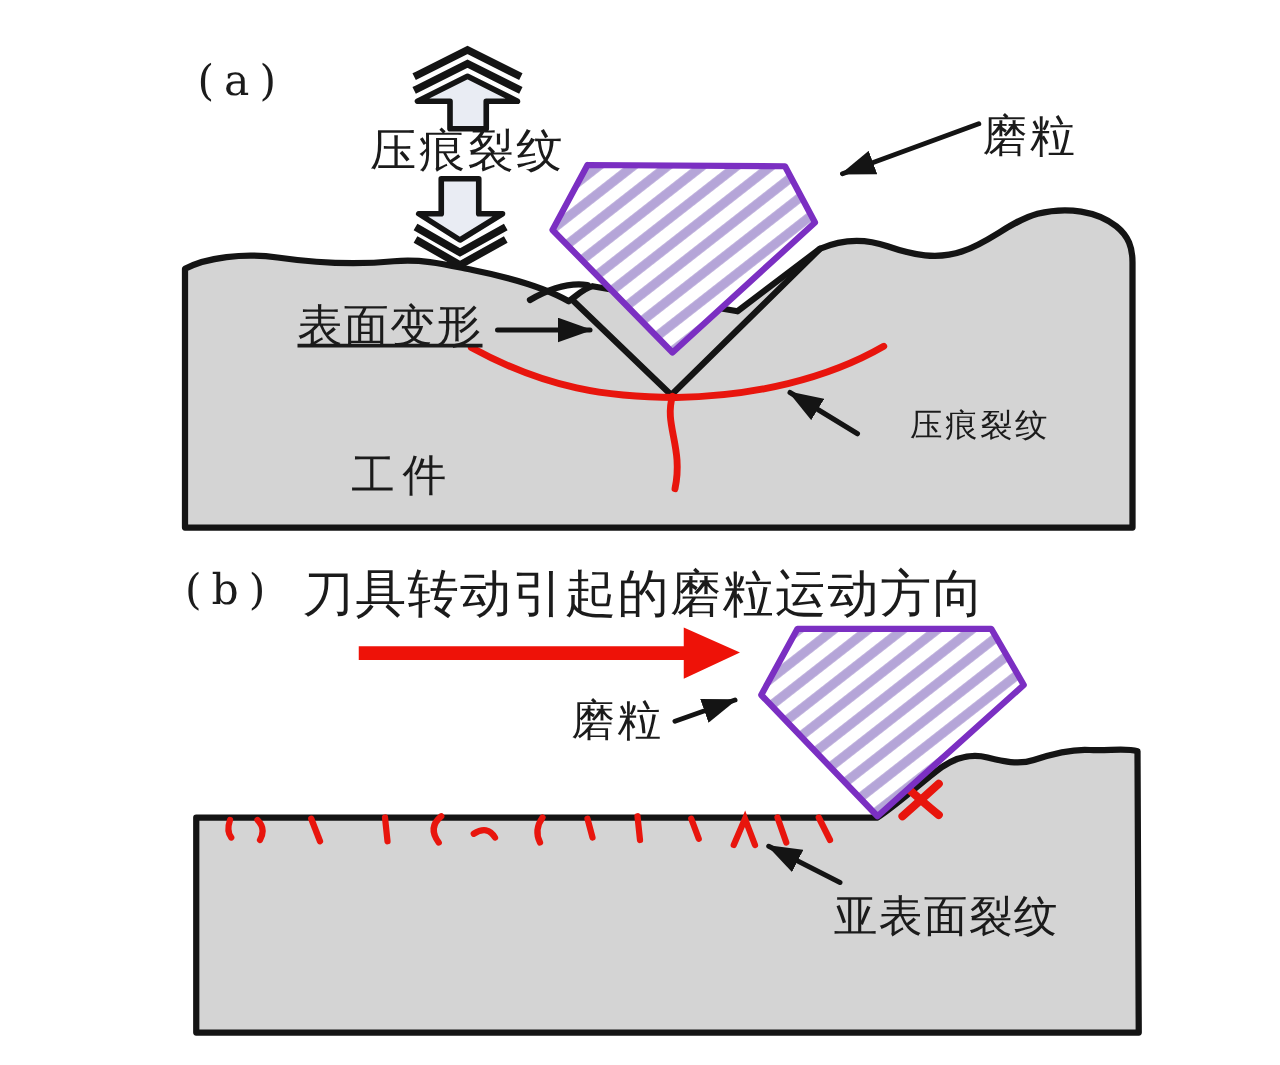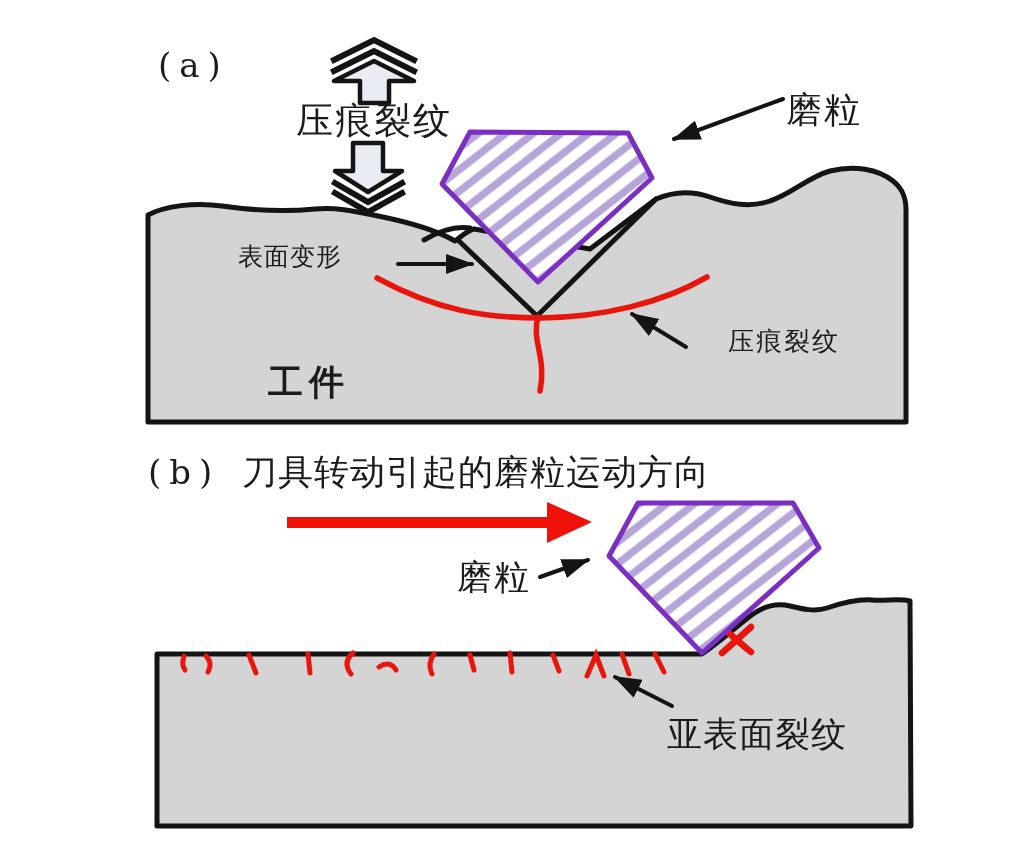--- a/index.html
+++ b/index.html
@@ -136,26 +136,26 @@
       <path class="thin" marker-end="url(#ah)" d="M672,706 L615,677"></path>
     </g>
   </svg>
 
   <div class="lbl" style="left:158px;top:48px;font-size:34px;letter-spacing:8px;">(a)</div>
 
   <div class="lbl" style="left:296px;top:102px;font-size:37px;letter-spacing:2px;">压痕裂纹</div>
 
   <div class="lbl" style="left:786px;top:92px;font-size:36px;letter-spacing:2px;">磨粒</div>
 
-  <div class="lbl" style="left:238px;top:244px;font-size:25px;letter-spacing:1px;">表面变形</div>
+  <div class="lbl" style="left:238px;top:244px;font-size:36px;letter-spacing:1px;text-decoration:underline;">表面变形</div>
 
   <div class="lbl" style="left:728px;top:328px;font-size:26px;letter-spacing:2px;">压痕裂纹</div>
 
-  <div class="lbl" style="left:268px;top:364px;font-size:35px;letter-spacing:6px;font-weight:bold;">工件</div>
+  <div class="lbl" style="left:281px;top:364px;font-size:35px;letter-spacing:6px;">工件</div>
 
   <div class="lbl" style="left:148px;top:455px;font-size:34px;letter-spacing:8px;">(b)</div>
 
-  <div class="lbl" style="left:242px;top:455px;font-size:35px;letter-spacing:1px;">刀具转动引起的磨粒运动方向</div>
+  <div class="lbl" style="left:242px;top:455px;font-size:41px;letter-spacing:1px;">刀具转动引起的磨粒运动方向</div>
 
   <div class="lbl" style="left:457px;top:560px;font-size:35px;letter-spacing:2px;">磨粒</div>
 
   <div class="lbl" style="left:667px;top:693px;font-size:35px;letter-spacing:1px;margin-top:24px;">亚表面裂纹</div>
 </div>
 
 </body></html>

